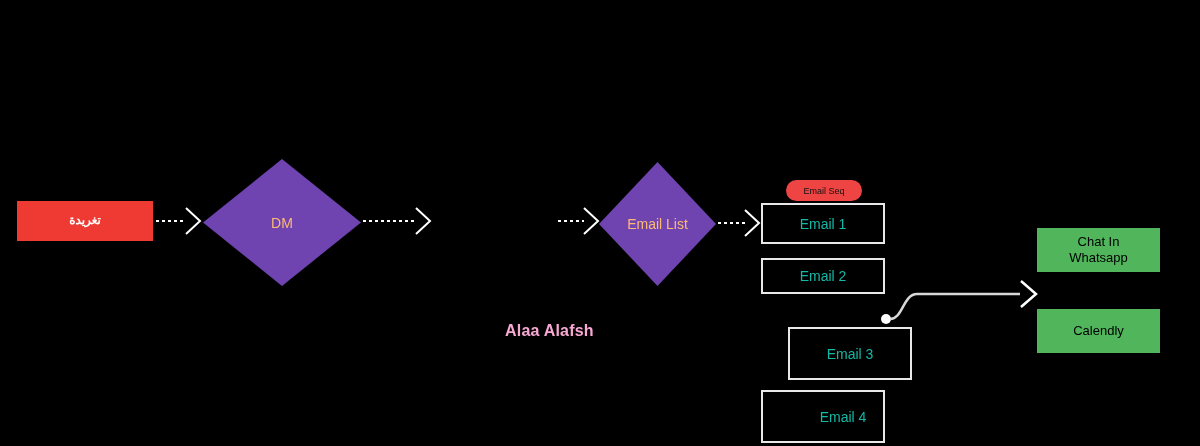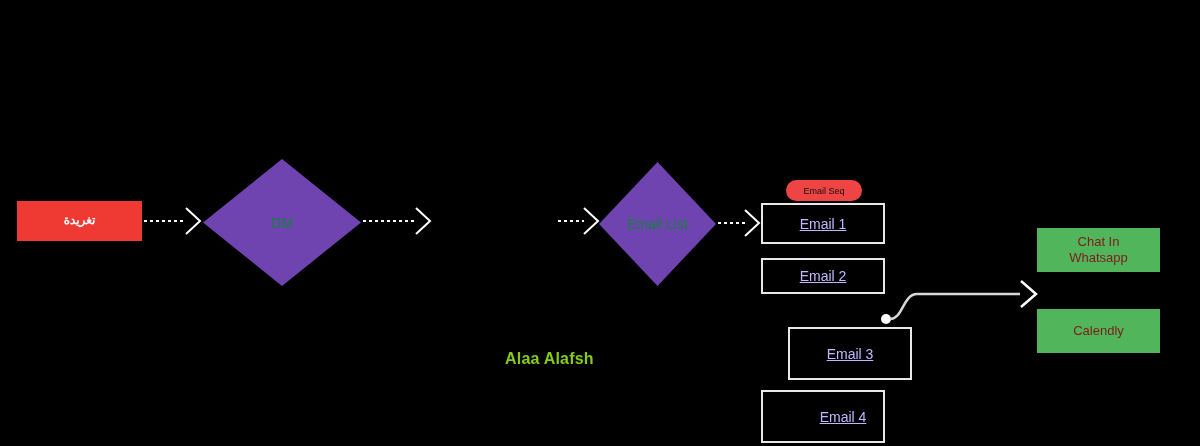--- a/index.html
+++ b/index.html
@@ -21,21 +21,21 @@
     display: flex;
     align-items: center;
     justify-content: center;
     text-align: center;
     line-height: 1.15;
   }
   
   #tweet-node {
     left: 17px;
     top: 201px;
-    width: 125px;
+    width: 136px;
     height: 40px;
     background: #ee3a33;
     color: #ffffff;
     font-size: 12px;
     font-weight: bold;
     direction: rtl;
   }
   
   #lead-magnet-node {
     left: 432px;
@@ -55,41 +55,40 @@
   }
   .diamond-label {
     position: absolute;
     left: 0;
     top: 0;
     width: 100%;
     height: 100%;
     display: flex;
     align-items: center;
     justify-content: center;
-    color: #15803d;
+    color: #fdba74;
     font-size: 14px;
     pointer-events: none;
   }
   #dm-diamond-wrap { left: 203px; top: 159px; width: 158px; height: 127px; }
   #email-list-diamond-wrap { left: 599px; top: 162px; width: 117px; height: 124px; }
 
   
   .email-box {
     position: absolute;
     box-sizing: border-box;
     left: 761px;
     width: 124px;
     background: #000000;
     border: 2px solid #e8e8e8;
-    color: #c4b5fd;
+    color: #14b8a6;
     font-size: 14px;
     display: flex;
     align-items: center;
     justify-content: center;
-    text-decoration: underline;
   }
   #email-box-1 { top: 203px; height: 41px; }
   #email-box-2 { top: 258px; height: 36px; }
   #email-box-3 { top: 327px; height: 53px; margin-left: 27px; }
   #email-box-4 { top: 390px; height: 53px; padding-left: 40px; }
 
   
   #email-seq-pill {
     position: absolute;
     left: 786px;
@@ -106,41 +105,40 @@
     z-index: 5;
   }
 
   
   .green-box {
     position: absolute;
     box-sizing: border-box;
     left: 1037px;
     width: 123px;
     background: #50b55b;
-    color: #7f1d1d;
+    color: #000000;
     font-size: 13px;
     display: flex;
     align-items: center;
     justify-content: center;
     text-align: center;
     line-height: 1.25;
   }
   #whatsapp-box { top: 228px; height: 44px; }
   #calendly-box { top: 309px; height: 44px; }
 
   
   #signature-text {
     position: absolute;
     left: 505px;
     top: 322px;
-    color: #84cc16;
+    color: #f9a8d4;
     font-size: 16px;
     font-weight: bold;
     letter-spacing: 0.2px;
-    margin-top: 28px;
   }
 
   
   #connectors {
     position: absolute;
     left: 0;
     top: 0;
     width: 1200px;
     height: 446px;
     pointer-events: none;

